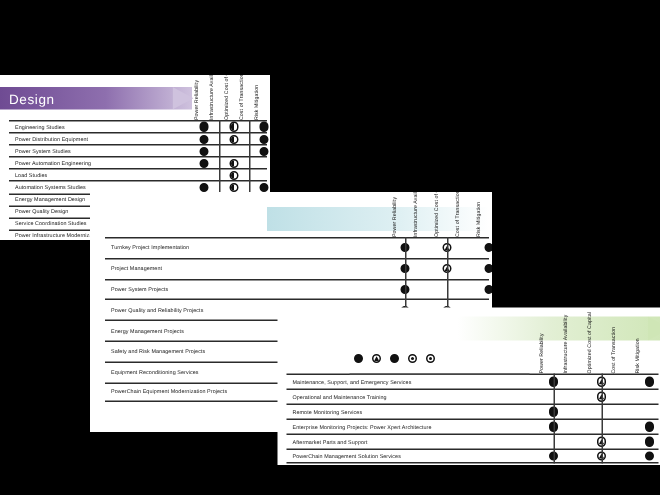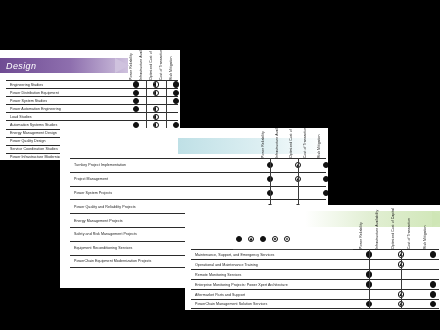--- a/index.html
+++ b/index.html
@@ -8,21 +8,21 @@
     font-family:"Liberation Sans",sans-serif;position:relative;
   }
   .stage{position:absolute;inset:0;}
 
   
   .panel{position:absolute;background:#fff;overflow:hidden;}
 
   .matrix{position:absolute;left:0;top:0;width:100%;height:100%;}
 
   
-  .banner{position:absolute;display:flex;align-items:center;font-style:italic;}
+  .banner{position:absolute;display:flex;align-items:center;}
   .banner .bar{position:relative;height:100%;width:100%;}
   .banner .bar .fill{position:absolute;inset:0;}
   .banner .bar .tip{position:absolute;right:-1px;top:0;height:100%;width:14px;}
   .banner .label{position:absolute;left:6px;top:50%;transform:translateY(-50%);
     color:#fff;font-size:9px;letter-spacing:.4px;white-space:nowrap;}
 
   
   .rows{position:absolute;}
   .row{position:relative;display:flex;align-items:center;
        border-top:0.7px solid #2b2b2b;box-sizing:border-box;}

